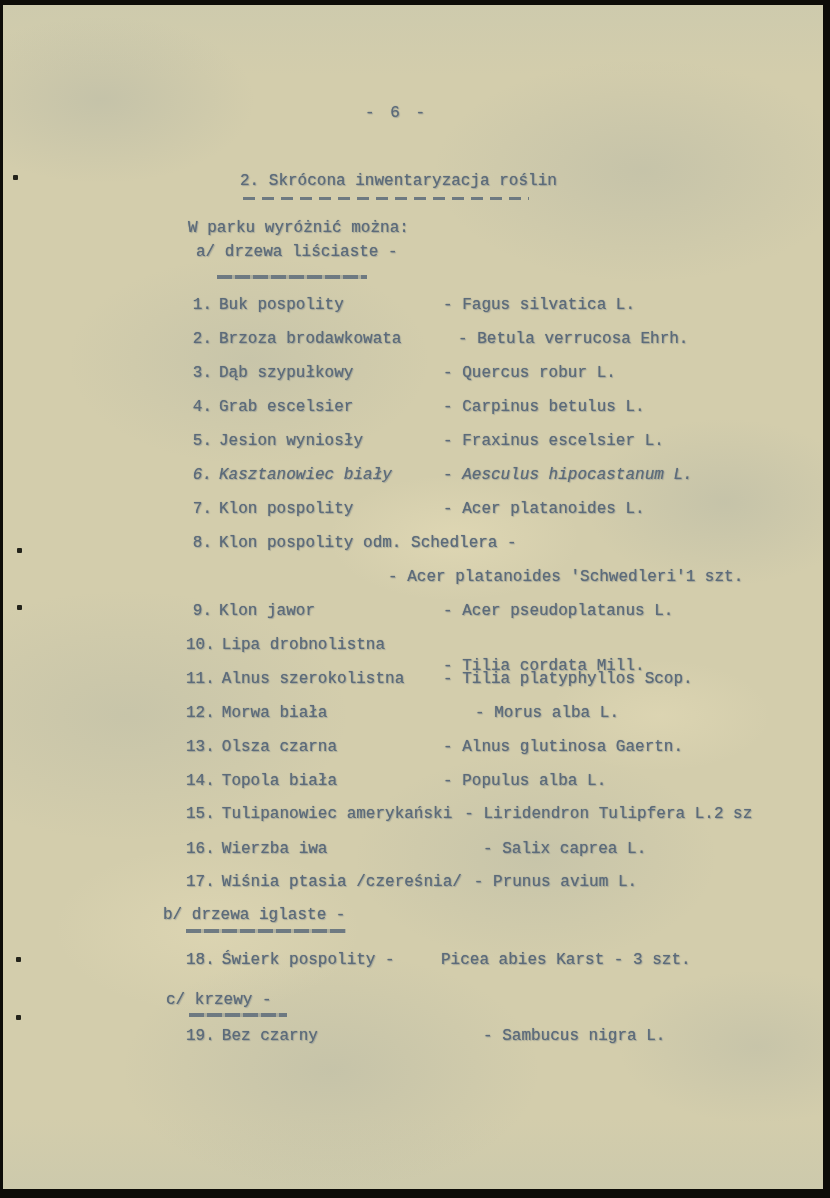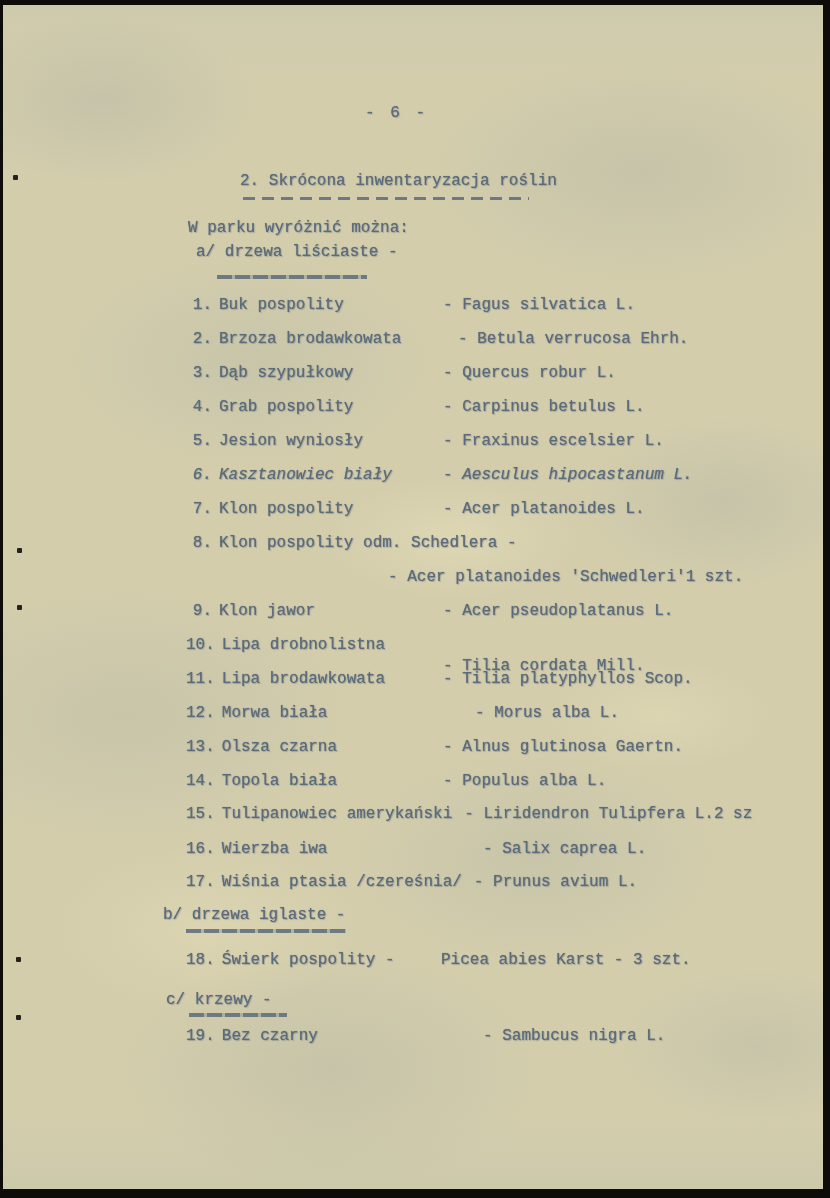--- a/index.html
+++ b/index.html
@@ -72,21 +72,21 @@
   <div class="ink row" style="top:289px;">
     <span class="num">1.</span><span class="name">Buk pospolity</span><span class="latin" style="left:257px;">- Fagus silvatica L.</span>
   </div>
   <div class="ink row" style="top:323px;">
     <span class="num">2.</span><span class="name">Brzoza brodawkowata</span><span class="latin" style="left:272px;">- Betula verrucosa Ehrh.</span>
   </div>
   <div class="ink row" style="top:357px;">
     <span class="num">3.</span><span class="name">Dąb szypułkowy</span><span class="latin" style="left:257px;">- Quercus robur L.</span>
   </div>
   <div class="ink row" style="top:391px;">
-    <span class="num">4.</span><span class="name">Grab pospolity</span><span class="latin" style="left:257px;">- Carpinus betulus L.</span>
+    <span class="num">4.</span><span class="name">Grab escelsier</span><span class="latin" style="left:257px;">- Carpinus betulus L.</span>
   </div>
   <div class="ink row" style="top:425px;">
     <span class="num">5.</span><span class="name">Jesion wyniosły</span><span class="latin" style="left:257px;">- Fraxinus escelsier L.</span>
   </div>
   <div class="ink row" style="top:459px;font-style:italic;">
     <span class="num">6.</span><span class="name">Kasztanowiec biały</span><span class="latin" style="left:257px;">- Aesculus hipocastanum L.</span>
   </div>
   <div class="ink row" style="top:493px;">
     <span class="num">7.</span><span class="name">Klon pospolity</span><span class="latin" style="left:257px;">- Acer platanoides L.</span>
   </div>
@@ -96,21 +96,21 @@
   <div class="ink row" style="top:561px;left:385px;">
     <span>- Acer platanoides 'Schwedleri'1 szt.</span>
   </div>
   <div class="ink row" style="top:595px;">
     <span class="num">9.</span><span class="name">Klon jawor</span><span class="latin" style="left:257px;">- Acer pseudoplatanus L.</span>
   </div>
   <div class="ink row" style="top:629px;">
     <span class="num">10.</span><span class="name">Lipa drobnolistna</span><span class="latin" style="left:257px;margin-top:21px;">- Tilia cordata Mill.</span>
   </div>
   <div class="ink row" style="top:663px;">
-    <span class="num">11.</span><span class="name">Lipa brodawkowata</span><span class="latin" style="left:257px;">- Tilia platyphyllos Scop.</span>
+    <span class="num">11.</span><span class="name">Alnus szerokolistna</span><span class="latin" style="left:257px;">- Tilia platyphyllos Scop.</span>
   </div>
   <div class="ink row" style="top:697px;">
     <span class="num">12.</span><span class="name">Morwa biała</span><span class="latin" style="left:257px;margin-left:32px;">- Morus alba L.</span>
   </div>
   <div class="ink row" style="top:731px;">
     <span class="num">13.</span><span class="name">Olsza czarna</span><span class="latin" style="left:257px;">- Alnus glutinosa Gaertn.</span>
   </div>
   <div class="ink row" style="top:765px;">
     <span class="num">14.</span><span class="name">Topola biała</span><span class="latin" style="left:257px;">- Populus alba L.</span>
   </div>

